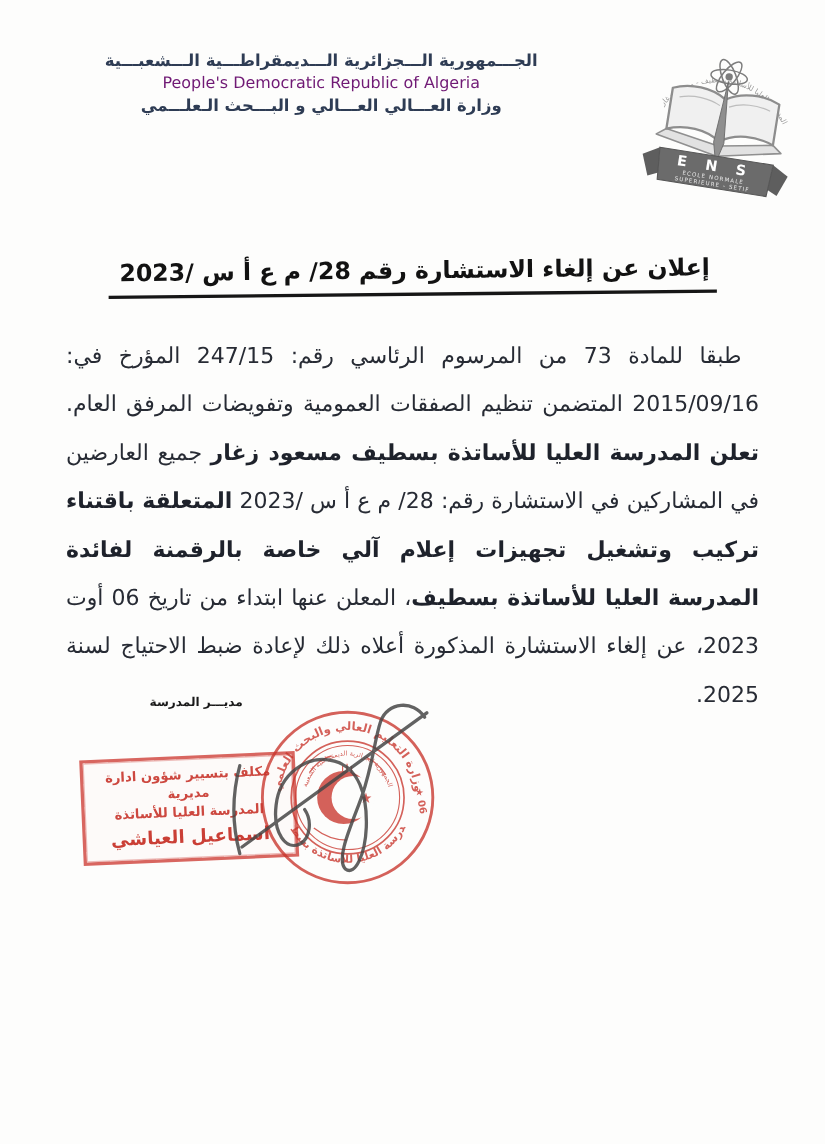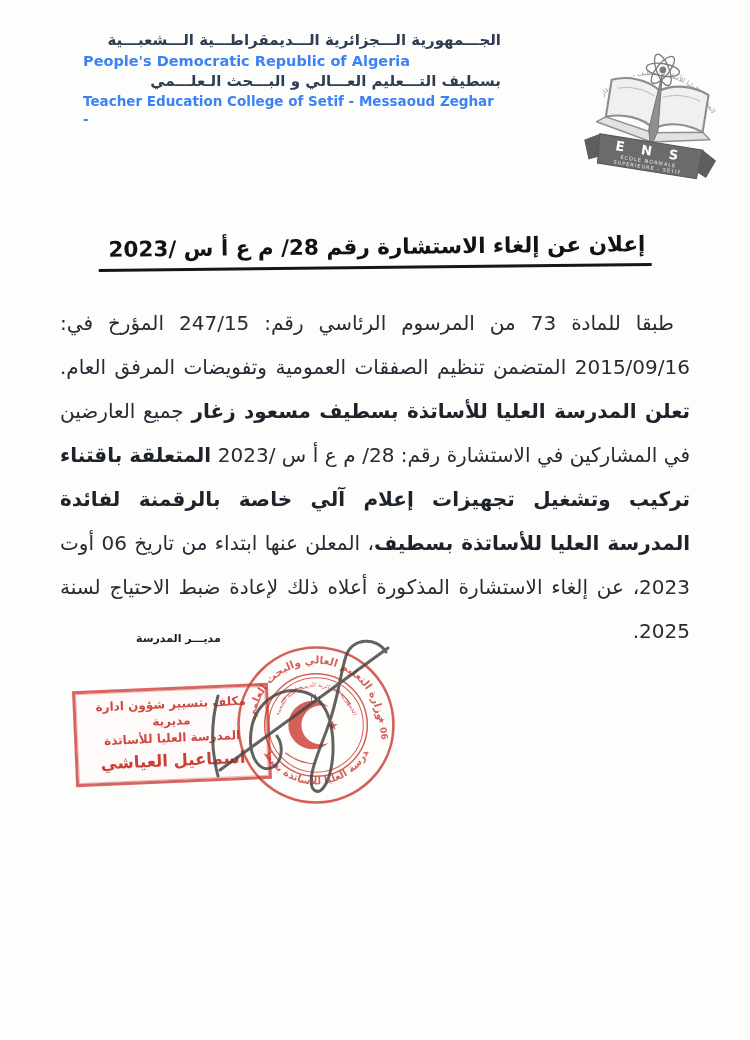--- a/index.html
+++ b/index.html
@@ -2,23 +2,23 @@
 <html><head>
 <meta charset="utf-8">
 <style>
   html,body{margin:0;padding:0;background:#e9e9e9;}
   .page{
     position:relative;width:750px;height:1040px;margin:0 auto;
     background:#fdfdfc;overflow:hidden;
     font-family:"DejaVu Sans",sans-serif;
   }
   
-  .letterhead{position:absolute;left:83px;top:30px;width:418px;}
+  .letterhead{position:absolute;left:83px;top:45px;width:418px;text-align:center;}
   .lh-ar{font-size:15px;font-weight:800;color:#2e3c54;line-height:21px;direction:rtl;}
-  .lh-en{font-size:14.5px;font-weight:700;color:#3b82f6;line-height:20px;}
+  .lh-en{font-size:14.5px;font-weight:400;color:#701a75;line-height:20px;}
   .lh-en.small{font-size:13.5px;line-height:18px;}
   
   .logo{position:absolute;left:584px;top:34px;width:146px;height:146px;transform:rotate(9deg);}
   
   .doc-title{
     position:absolute;top:234px;left:50%;transform:translateX(-50%) rotate(-0.6deg);
     direction:rtl;white-space:nowrap;font-size:21.5px;font-weight:800;color:#121212;
     padding:0 6px 7px 10px;border-bottom:3px solid #161616;margin:0;
   }
   
@@ -49,22 +49,21 @@
   .signature{position:absolute;left:180px;top:624px;width:226px;height:188px;z-index:4;}
 </style>
 </head>
 <body>
 
 <div class="page">
 
   <div class="letterhead">
     <div class="lh-ar">الجـــمهورية الـــجزائرية الـــديمقراطـــية الـــشعبـــية</div>
     <div class="lh-en">People's Democratic Republic of Algeria</div>
-    <div class="lh-ar">بسطيف التـــعليم العـــالي و البـــحث الـعلـــمي</div>
-    <div class="lh-en small">Teacher Education College of Setif - Messaoud Zeghar -</div>
+    <div class="lh-ar">وزارة العـــالي العـــالي و البـــحث الـعلـــمي</div>
   </div>
 
   <svg class="logo" viewBox="0 0 140 140">
     <defs>
       <path id="lgArc" d="M 12 78 A 63 63 0 0 1 128 78" fill="none"></path>
     </defs>
     <text font-size="6.5" fill="#979797">
       <textPath href="#lgArc" startOffset="50%" text-anchor="middle">المدرسة العليا للأساتذة بسطيف - مسعود زغار</textPath>
     </text>
 

